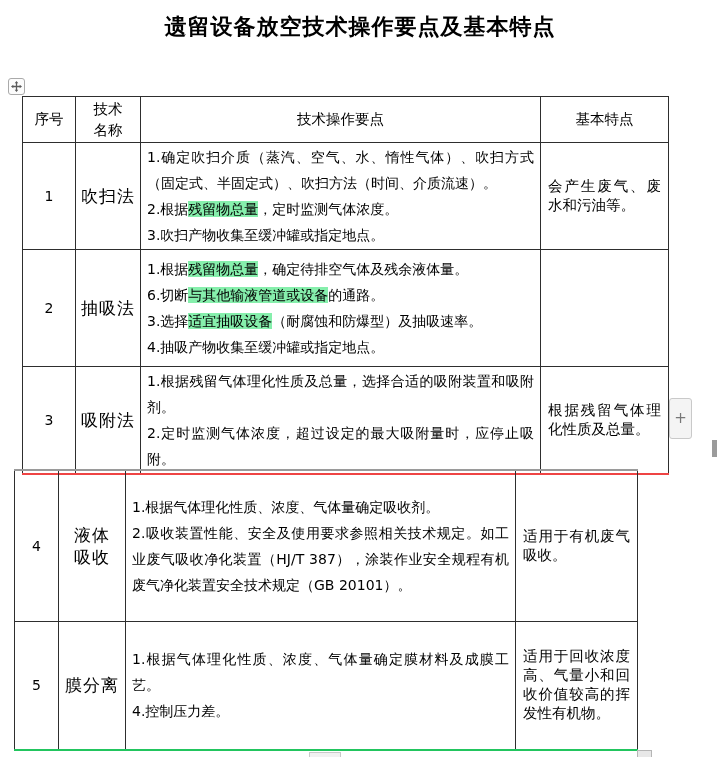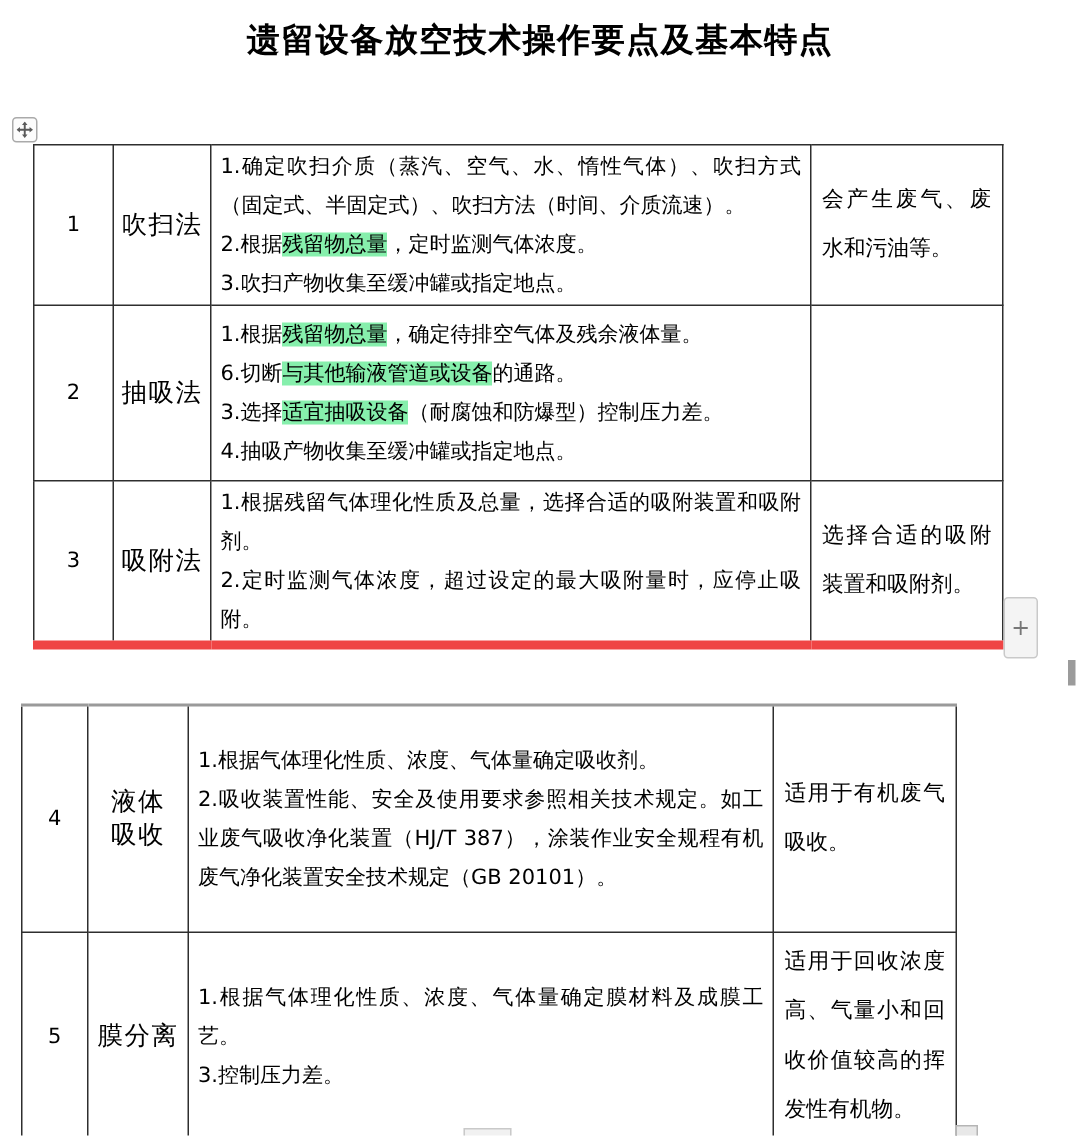--- a/index.html
+++ b/index.html
@@ -20,28 +20,28 @@
     position:absolute;left:8px;top:78px;
     width:17px;height:17px;
     background:#fcfcfc;border:1px solid #aaa;border-radius:3px;
     display:flex;align-items:center;justify-content:center;
     box-sizing:border-box;cursor:move;
   }
   table{position:absolute;border-collapse:collapse;table-layout:fixed;}
   #table1{left:22px;top:96px;width:646px;}
   #table2{left:14px;top:469px;width:623px;}
   td{border:1px solid #2e2e2e;padding:0;vertical-align:middle;overflow:hidden;box-sizing:border-box;}
-  #table1 tr.last td{border-bottom:6px solid #ef4444;}
+  #table1 tr.last td{border-bottom:2px solid #ef4444;}
   #table2 tr.first td{border-top:2px solid #9a9a9a;margin-top:44px;}
   #table2 tr.last td{border-bottom:2px solid #22c55e;}
   .c-head{text-align:center;font-size:14.5px;line-height:21px;}
   .c-index{text-align:center;font-size:14px;}
   .c-name{text-align:center;font-size:17px;letter-spacing:1px;line-height:22px;}
   .c-points{font-size:14px;line-height:26px;padding:1px 6px;text-align:justify;}
-  .c-feature{font-size:14.5px;line-height:33px;padding:3px 7px;text-align:justify;}
+  .c-feature{font-size:14.5px;line-height:19px;padding:3px 7px;text-align:justify;}
   .pt{display:block;}
   .hl{background:#86efac;}
   .plus-btn{
     position:absolute;left:669px;top:398px;
     width:23px;height:41px;box-sizing:border-box;
     background:#f4f4f4;border:1px solid #c9c9c9;border-radius:3px;
     color:#777;font-size:15px;line-height:39px;text-align:center;
     cursor:pointer;
   }
   .right-sliver{
@@ -71,52 +71,61 @@
 </div>
 
 <table id="table1">
   <colgroup>
       <col style="width:53px">
       <col style="width:65px">
       <col style="width:400px">
       <col style="width:128px">
     </colgroup>
   <tbody>
+      <tr style="height:46px">
+    <td class="c-head">序号</td>
+    <td class="c-head">
+      <div>技术</div>
+      <div>名称</div>
+    </td>
+    <td class="c-head">技术操作要点</td>
+    <td class="c-head">基本特点</td>
+  </tr>
 
   <tr style="height:103px">
     <td class="c-index">1</td>
     <td class="c-name">吹扫法</td>
     <td class="c-points">
       <div class="pt"><span>1.确定吹扫介质（蒸汽、空气、水、惰性气体）、吹扫方式（固定式、半固定式）、吹扫方法（时间、介质流速）。</span></div>
       <div class="pt"><span>2.根据</span><span class="hl">残留物总量</span><span>，定时监测气体浓度。</span></div>
       <div class="pt"><span>3.吹扫产物收集至缓冲罐或指定地点。</span></div>
     </td>
     <td class="c-feature">会产生废气、废水和污油等。</td>
   </tr>
 
   <tr style="height:117px">
     <td class="c-index">2</td>
     <td class="c-name">抽吸法</td>
     <td class="c-points">
       <div class="pt"><span>1.根据</span><span class="hl">残留物总量</span><span>，确定待排空气体及残余液体量。</span></div>
       <div class="pt"><span>6.切断</span><span class="hl">与其他输液管道或设备</span><span>的通路。</span></div>
-      <div class="pt"><span>3.选择</span><span class="hl">适宜抽吸设备</span><span>（耐腐蚀和防爆型）控制压力差。</span></div>
+      <div class="pt"><span>3.选择</span><span class="hl">适宜抽吸设备</span><span>（耐腐蚀和防爆型）及抽吸速率。</span></div>
       <div class="pt"><span>4.抽吸产物收集至缓冲罐或指定地点。</span></div>
     </td>
     <td class="c-feature"></td>
   </tr>
 
   <tr style="height:96px" class="last">
     <td class="c-index">3</td>
     <td class="c-name">吸附法</td>
     <td class="c-points">
       <div class="pt"><span>1.根据残留气体理化性质及总量，选择合适的吸附装置和吸附剂。</span></div>
       <div class="pt"><span>2.定时监测气体浓度，超过设定的最大吸附量时，应停止吸附。</span></div>
     </td>
-    <td class="c-feature">选择合适的吸附装置和吸附剂。</td>
+    <td class="c-feature">根据残留气体理化性质及总量。</td>
   </tr>
 </tbody>
   </table>
 
 <table id="table2">
   <colgroup>
       <col style="width:44px">
       <col style="width:67px">
       <col style="width:390px">
       <col style="width:122px">
@@ -133,21 +142,21 @@
       <div class="pt"><span>2.吸收装置性能、安全及使用要求参照相关技术规定。如工业废气吸收净化装置（HJ/T 387），涂装作业安全规程有机废气净化装置安全技术规定（GB 20101）。</span></div>
     </td>
     <td class="c-feature">适用于有机废气吸收。</td>
   </tr>
 
   <tr style="height:129px" class="last">
     <td class="c-index">5</td>
     <td class="c-name">膜分离</td>
     <td class="c-points">
       <div class="pt"><span>1.根据气体理化性质、浓度、气体量确定膜材料及成膜工艺。</span></div>
-      <div class="pt"><span>3.控制压力差。</span></div>
+      <div class="pt"><span>4.控制压力差。</span></div>
     </td>
     <td class="c-feature">适用于回收浓度高、气量小和回收价值较高的挥发性有机物。</td>
   </tr>
 </tbody>
   </table>
 
 <div class="plus-btn">+</div>
 <div class="right-sliver"></div>
 <div class="bottom-box-a"></div>
 <div class="bottom-box-b"></div>

